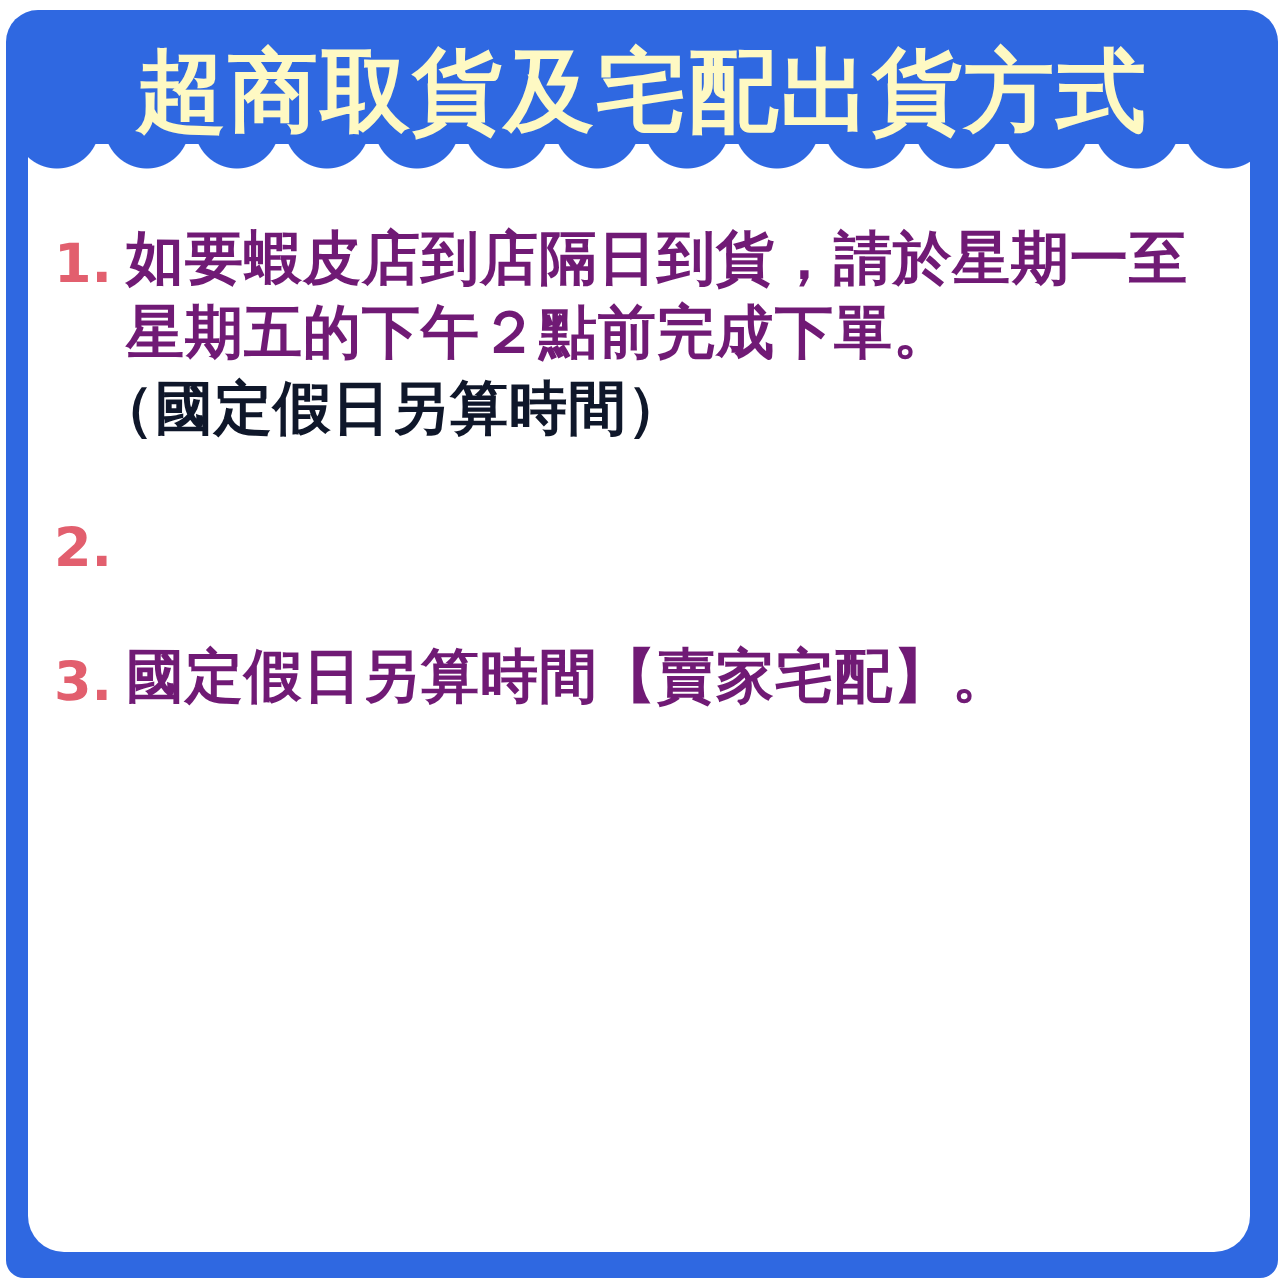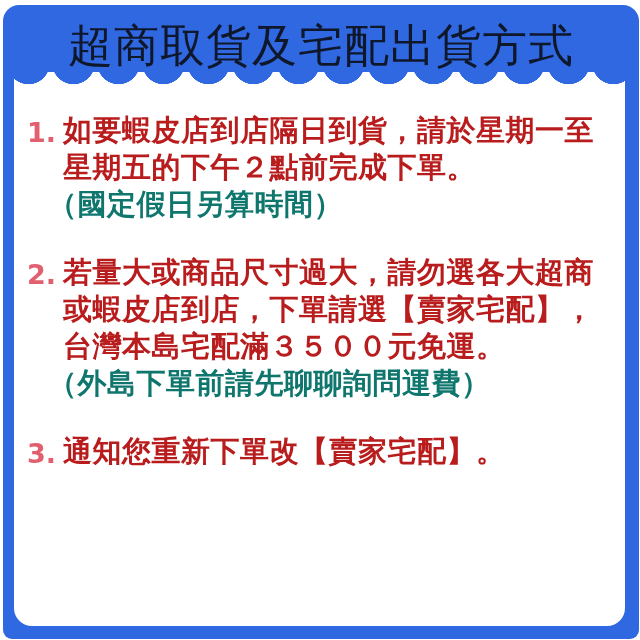--- a/index.html
+++ b/index.html
@@ -21,23 +21,23 @@
     border-radius: 16px 16px 9px 9px;
   }
   .header-band {
     position: relative;
     height: 67px;
     display: flex;
     align-items: center;
     justify-content: center;
   }
   .header-title {
-    color: #0f172a;
+    color: #fef9c3;
     font-size: 45px;
-    font-weight: 400;
+    font-weight: 700;
     letter-spacing: 1px;
     white-space: nowrap;
     padding-top: 14px;
   }
   .content {
     position: absolute;
     left: 11px;
     right: 14px;
     top: 67px;
     bottom: 13px;
@@ -73,23 +73,23 @@
     font-weight: 700;
     padding-top: 5px;
   }
   .line {
     font-size: 29px;
     line-height: 37px;
     font-weight: 700;
     letter-spacing: 0.5px;
     white-space: nowrap;
   }
-  .line.red { color: #b91c1c; font-family: Liberation Serif, serif; }
+  .line.red { color: #701a75; font-family: Liberation Serif, serif; }
   .line.note {
-    color: #0f766e;
+    color: #0f172a;
     margin-left: -15px;
   }
 </style>
 </head>
 <body>
 
 <div class="frame">
   <div class="header-band">
     <div class="header-title">超商取貨及宅配出貨方式</div>
   </div>
@@ -101,32 +101,26 @@
         <span class="item-num">1.</span>
         <div class="item-lines">
           <div class="line red">如要蝦皮店到店隔日到貨，請於星期一至</div>
           <div class="line red">星期五的下午２點前完成下單。</div>
           <div class="line note">（國定假日另算時間）</div>
         </div>
       </div>
 
       <div class="item">
         <span class="item-num">2.</span>
-        <div class="item-lines">
-          <div class="line red">若量大或商品尺寸過大，請勿選各大超商</div>
-          <div class="line red">或蝦皮店到店，下單請選【賣家宅配】，</div>
-          <div class="line red">台灣本島宅配滿３５００元免運。</div>
-          <div class="line note">（外島下單前請先聊聊詢問運費）</div>
-        </div>
       </div>
 
       <div class="item">
         <span class="item-num">3.</span>
         <div class="item-lines">
-          <div class="line red">通知您重新下單改【賣家宅配】。</div>
+          <div class="line red">國定假日另算時間【賣家宅配】。</div>
         </div>
       </div>
 
     </div>
   </div>
 
   <div class="scallop"></div>
 </div>
 
 </body></html>

